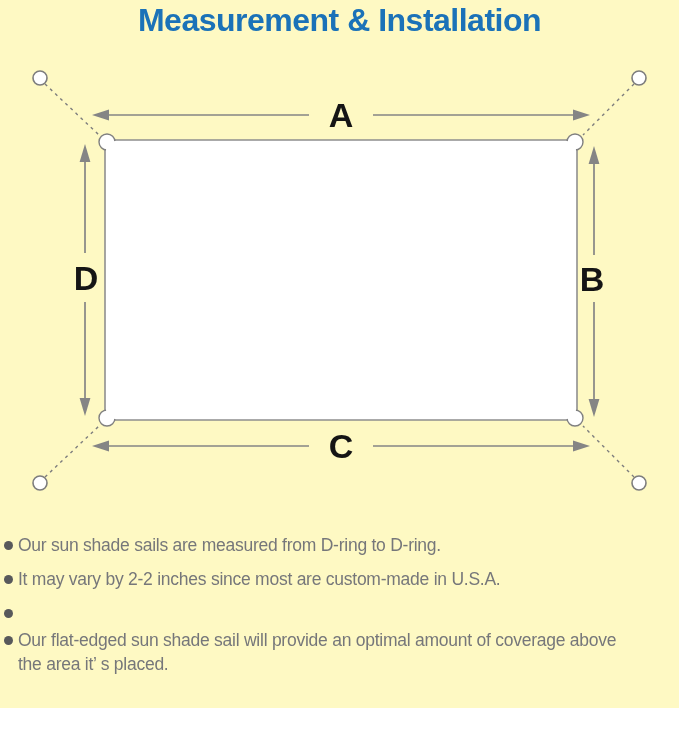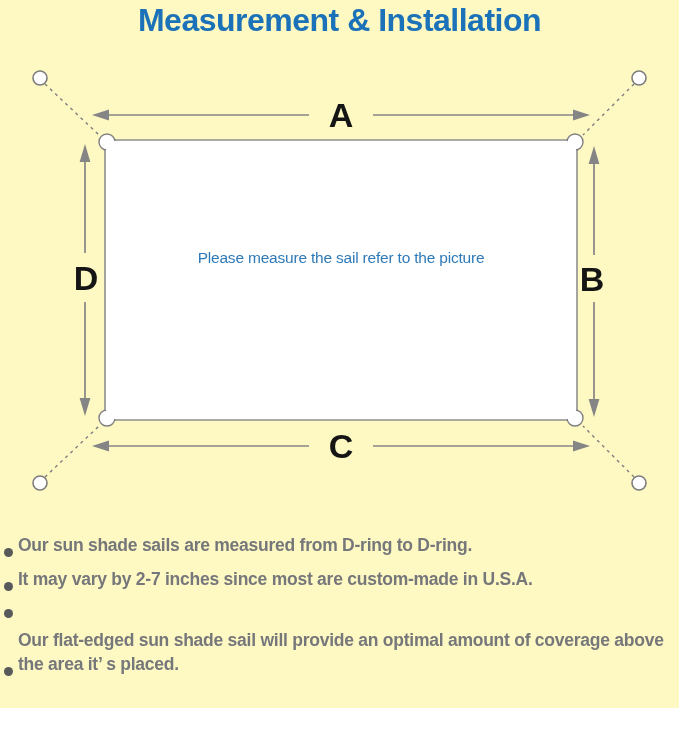--- a/index.html
+++ b/index.html
@@ -38,23 +38,22 @@
     margin-top:4px;
     font-size:15.5px;letter-spacing:-0.2px;
     color:var(--subheading_blue,#2e7ab8);
     line-height:19px;
   }
   .notes-list{
     position:absolute;left:4px;top:533px;width:673px;
     list-style:none;
   }
   .note-item{
-    display:flex;align-items:flex-end;
+    display:flex;align-items:flex-start;
     margin-bottom:10px;
-    font-weight:bold;
   }
   .bullet-dot{
     flex:0 0 auto;
     width:9px;height:9px;border-radius:50%;
     background:var(--bullet_gray,#58595b);
     margin:8px 5px 0 0;
   }
   .note-text{
     font-size:17.5px;letter-spacing:-0.25px;
     line-height:24px;
@@ -123,31 +122,30 @@
 
     <g text-anchor="middle">
       <text class="dim-letter" x="341" y="127">A</text>
       <text class="dim-letter" x="592" y="291">B</text>
       <text class="dim-letter" x="341" y="458">C</text>
       <text class="dim-letter" x="86" y="290">D</text>
     </g>
   </svg>
 
   <div class="measure-block">
-    <div class="measure-subheading">Please measure the sail refer to the picture</div>
   </div>
 
   <ul class="notes-list">
     <li class="note-item">
       <span class="bullet-dot"></span>
       <span class="note-text">Our sun shade sails are measured from D-ring to D-ring.</span>
     </li>
     <li class="note-item">
       <span class="bullet-dot"></span>
-      <span class="note-text">It may vary by 2-7 inches since most are custom-made in U.S.A.</span>
+      <span class="note-text">It may vary by 2-2 inches since most are custom-made in U.S.A.</span>
     </li>
     <li class="note-item">
       <span class="bullet-dot"></span>
     </li>
     <li class="note-item">
       <span class="bullet-dot"></span>
       <span class="note-text">Our flat-edged sun shade sail will provide an optimal amount of coverage above
 the area it’ s placed.</span>
     </li>
   </ul>

